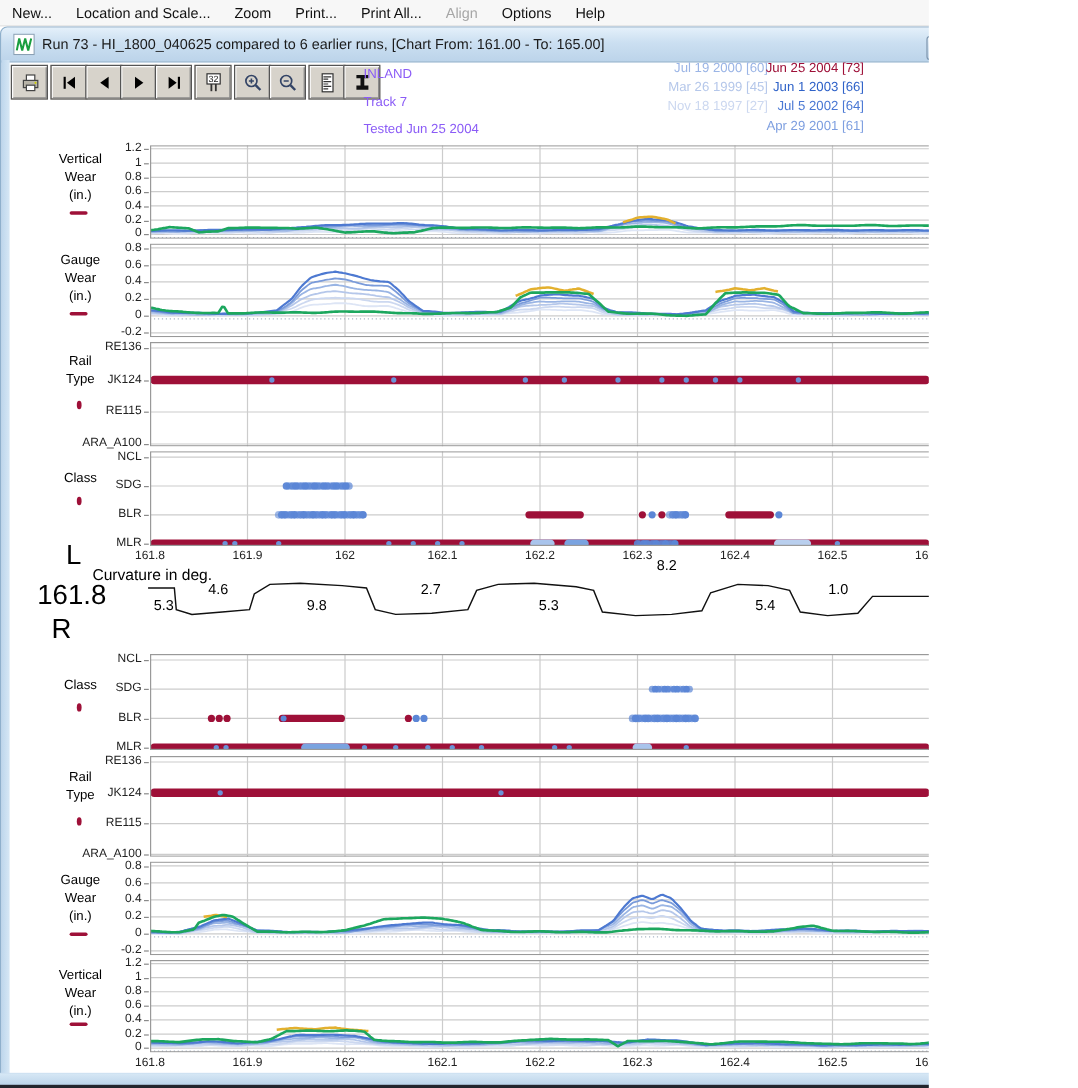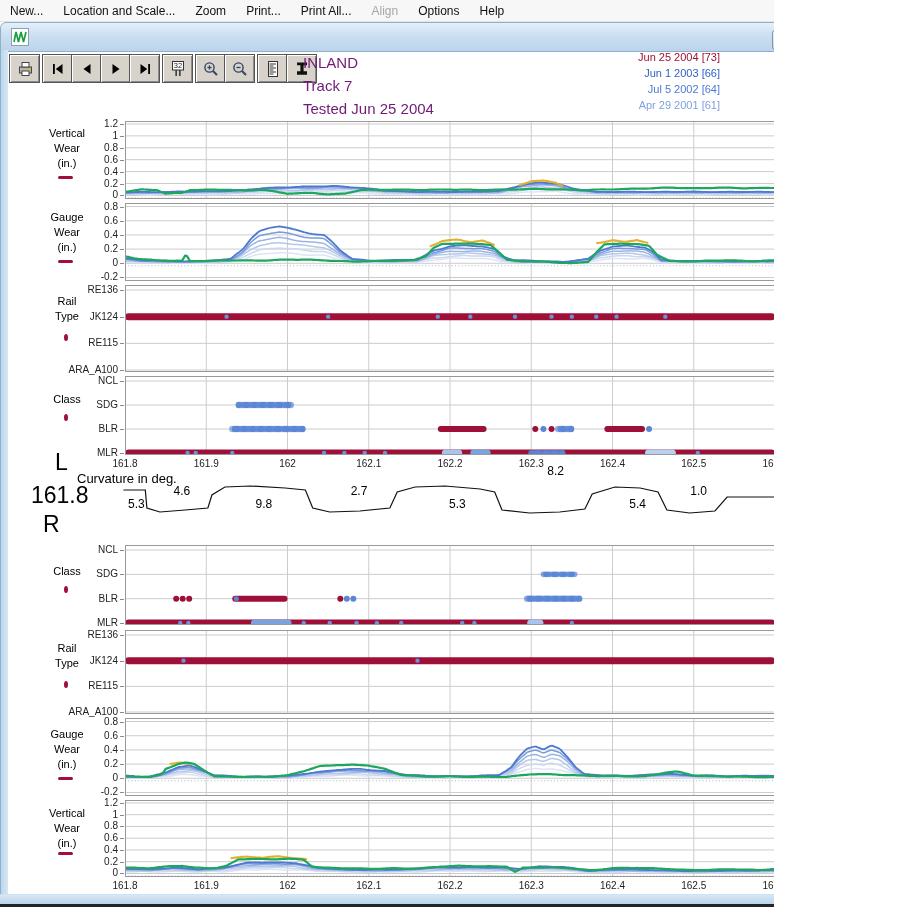--- a/index.html
+++ b/index.html
@@ -25,21 +25,21 @@
            background:linear-gradient(#f7fafd,#dce7f2 45%,#c4d6e8);display:flex;align-items:center;justify-content:center;cursor:default;}
   #btn-min{left:771px;width:28px;} #btn-max{left:802px;width:28px;}
   #btn-close{left:833px;width:32px;background:linear-gradient(#f0b6a8,#d86b54 45%,#b94a31);border-color:#7e3526;}
   .glyph-min{width:9px;height:3px;background:#3f5a77;margin-top:8px;}
   .glyph-max{width:8px;height:7px;border:2px solid #3f5a77;background:transparent;}
   .glyph-close{color:#fff;font-weight:bold;font-size:12px;line-height:12px;text-shadow:0 1px 1px #7e3526;}
   
   .tb-btn{position:absolute;top:54px;width:29px;height:27px;background:#d7d3cb;border:1px solid #555;
           box-shadow:inset 1px 1px 0 #fdfdfd, inset -1px -1px 0 #8c8c8c;display:flex;align-items:center;justify-content:center;cursor:default;}
   
-  #header{position:absolute;left:303px;top:51px;font-size:15px;color:#701a75;line-height:23px;}
+  #header{position:absolute;left:303px;top:51px;font-size:11px;color:#8b5cf6;line-height:23px;}
   .legend-col{position:absolute;top:49px;text-align:right;font-size:11px;line-height:16px;}
   #legend-col1{right:134px;} #legend-col2{right:54px;}
   .legend-item{white-space:nowrap;}
   
   .panel{position:absolute;left:125px;width:651px;}
   .tick-label{position:absolute;left:58px;width:60px;text-align:right;font-size:10px;color:#222;}
   .tick-dash{position:absolute;left:120px;width:4px;height:1px;background:#8a8a8a;}
   .xlab{position:absolute;width:44px;text-align:center;font-size:10px;color:#222;}
   .panel-label{position:absolute;left:28px;width:78px;text-align:center;font-size:11px;color:#000;line-height:15px;}
   .marker-dash{position:absolute;left:58px;width:15px;height:3px;border-radius:2px;}
@@ -62,20 +62,21 @@
       <div class="menu-item disabled">Align</div>
       <div class="menu-item">Options</div>
       <div class="menu-item">Help</div>
     </div>
 
   <div id="titlebar">
     <svg id="app-icon" viewBox="0 0 18 18">
       <rect x="0.5" y="0.5" width="17" height="17" fill="#ffffff" stroke="#8aa0b4"></rect>
       <path d="M3,14 L5,4 L7.5,14 L10,4 L12.5,14 L15,4" fill="none" stroke="#1a9e3f" stroke-width="1.7"></path>
     </svg>
+    <span id="title-text">Run 73 - HI_1800_040625 compared to 6 earlier runs, [Chart From: 161.00 - To: 165.00]</span>
     <div class="win-btn" id="btn-min">
         <span class="glyph-min"></span>
       </div>
     <div class="win-btn" id="btn-max">
         <span class="glyph-max"></span>
       </div>
     <div class="win-btn" id="btn-close">
         <span class="glyph-close">✕</span>
       </div>
   </div>
@@ -156,20 +157,25 @@
         </svg>
       </div>
     </div>
 
   <div id="header">
     <div>INLAND</div>
     <div>Track 7</div>
     <div>Tested Jun 25 2004</div>
   </div>
 
+  <div class="legend-col" id="legend-col1">
+      <div class="legend-item" style="color:#9bb5e6">Jul 19 2000 [60]</div>
+      <div class="legend-item" style="color:#b5c7ea">Mar 26 1999 [45]</div>
+      <div class="legend-item" style="color:#ccd8f0">Nov 18 1997 [27]</div>
+    </div>
   <div class="legend-col" id="legend-col2">
       <div class="legend-item" style="color:#9e1038">Jun 25 2004 [73]</div>
       <div class="legend-item" style="color:#2f62c8">Jun 1 2003 [66]</div>
       <div class="legend-item" style="color:#4a78d4">Jul 5 2002 [64]</div>
       <div class="legend-item" style="color:#7e9fe0">Apr 29 2001 [61]</div>
     </div>
 
   <div id="charts-host"></div>
   <div id="curvature-host">
       <div class="curv-abs lr" style="left:55px;top:449px">L</div>

